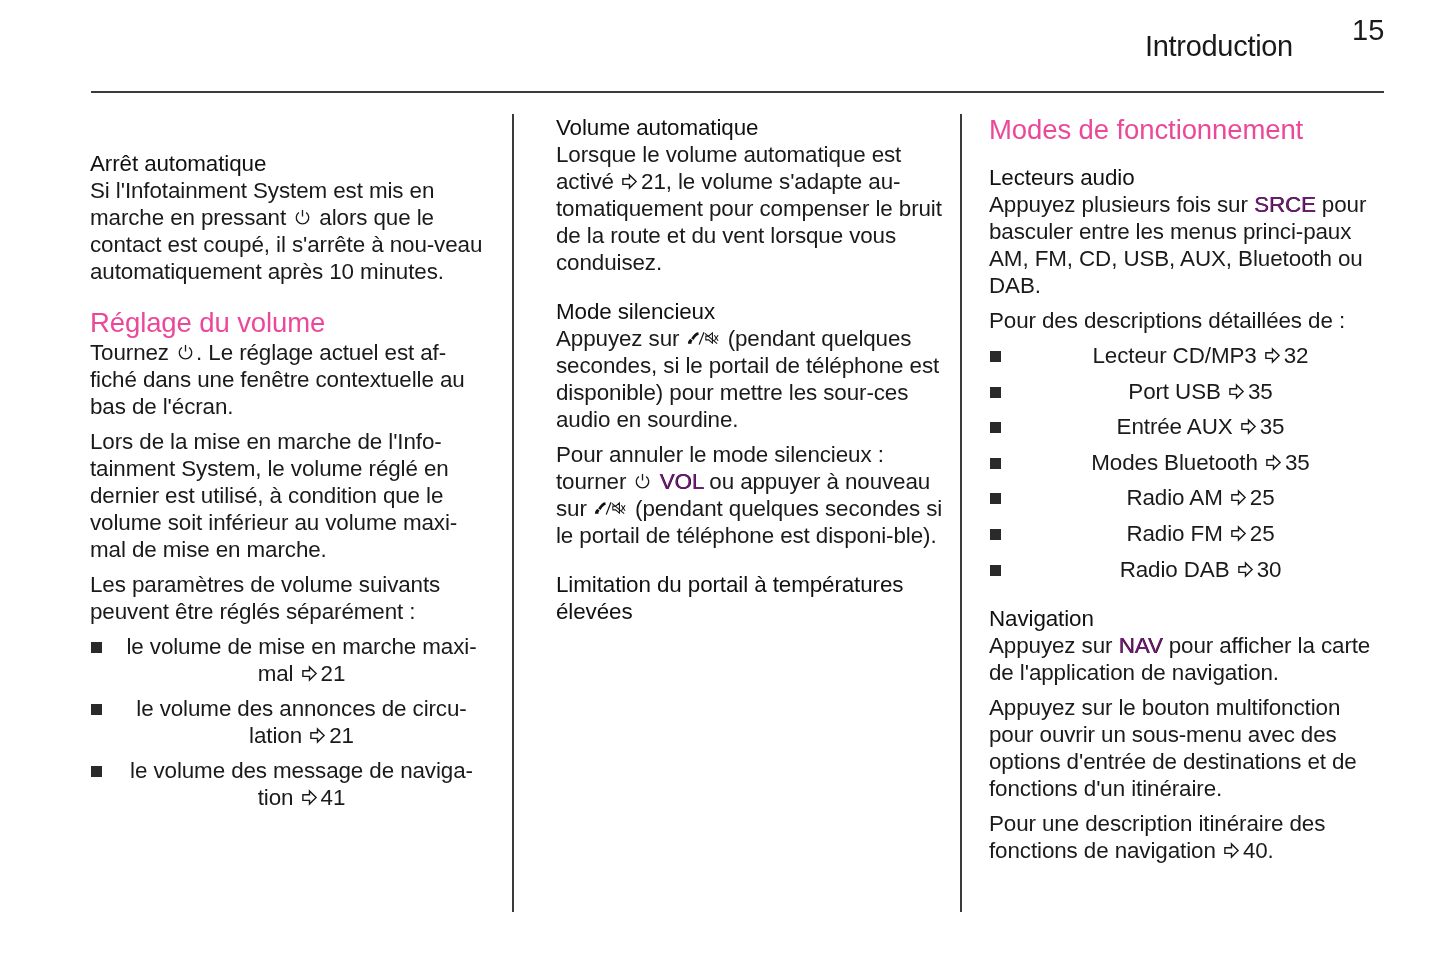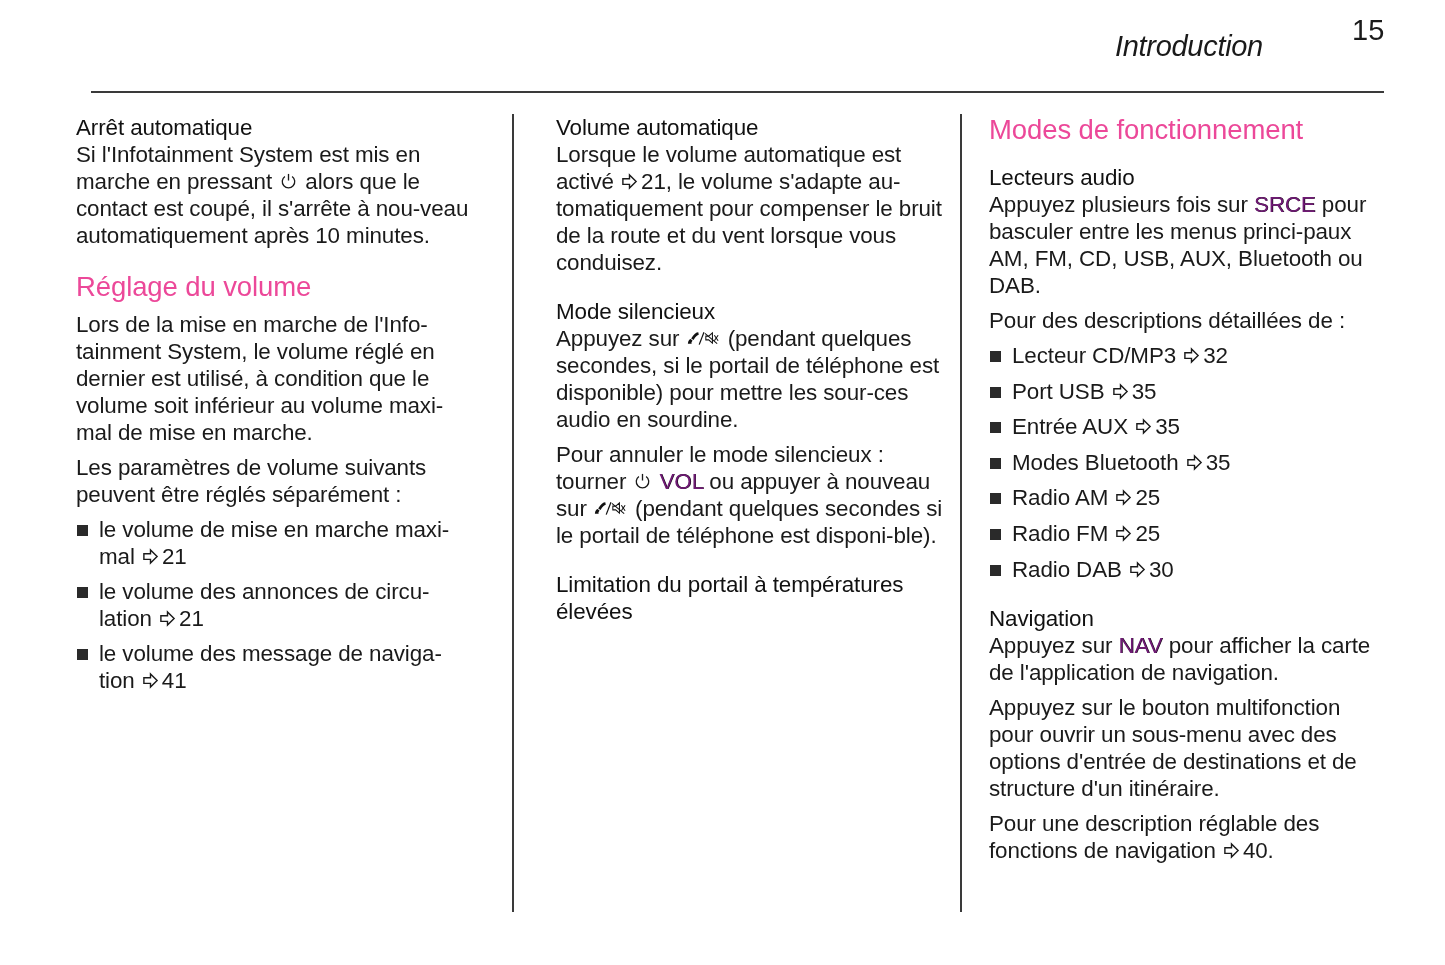--- a/index.html
+++ b/index.html
@@ -1,46 +1,45 @@
 <!DOCTYPE html>
 <html><head>
 <meta charset="utf-8">
 <style>
   html, body { margin: 0; padding: 0; background: #ffffff; }
   body {
     width: 1445px; height: 965px; position: relative; overflow: hidden;
     font-family: "Liberation Sans", sans-serif; color: #1a1a1a;
   }
   .header-title {
-    position: absolute; left: 1115px; top: 28px; font-size: 29px; line-height: 36px;
+    position: absolute; left: 1145px; top: 28px; font-size: 29px; line-height: 36px;
     letter-spacing: -0.3px;
-    font-style: italic;
   }
   .header-page {
     position: absolute; left: 1352px; top: 12px; font-size: 29px; line-height: 36px;
   }
   .header-rule {
     position: absolute; left: 91px; top: 91px; width: 1293px; height: 2px; background: #3a3a3a;
   }
   .divider {
     position: absolute; top: 114px; width: 2px; height: 798px; background: #3a3a3a;
   }
   .col {
     position: absolute; top: 114px; font-size: 22.4px; line-height: 27px; letter-spacing: -0.1px;
   }
-  .col1 { left: 76px; width: 400px; }
+  .col1 { left: 90px; width: 400px; margin-top: 36px; }
   .col2 { left: 556px; width: 400px; }
   .col3 { left: 989px; width: 400px; }
   .h3 { font-size: 22.4px; line-height: 27px; margin: 0; font-weight: normal; color: #111; }
   .h2 { font-size: 27.5px; line-height: 32px; margin: 0; font-weight: normal; color: #ec4899; }
   p { margin: 0; }
   .gap { height: 8px; }
   .gap-lg { height: 22px; }
   .b { font-weight: normal; color: #701a75; text-shadow: 0.4px 0 0 #000; }
-  ul.bul { list-style: none; margin: 0; padding: 0; }
+  ul.bul { list-style: none; margin: 0; padding: 0; text-align: center; }
   ul.bul li { position: relative; padding-left: 23px; margin-bottom: 8px; }
   ul.bul li .sq {
     position: absolute; left: 1px; top: 9px; width: 11px; height: 11px; background: #2a2a2a;
   }
   ul.tight li { margin-bottom: 8.6px; }
   .icon { display: inline-block; vertical-align: baseline; }
   .ref-arrow { width: 17px; height: 17px; margin: 0 3px 0 1px; position: relative; top: 1px; }
   .power { width: 17px; height: 18px; margin: 0 2px; position: relative; top: 1px; }
   .phone-mute { width: 34px; height: 18px; margin: 0 2px 0 0; position: relative; top: 1px; }
 </style>
@@ -82,20 +81,26 @@
       <span>Si l'Infotainment System est mis en marche en pressant</span>
       <svg class="icon power">
           <use href="#sym-power"></use>
         </svg>
       <span>alors que le contact est coupé, il s'arrête à nou-veau automatiquement après 10 minutes.</span>
     </p>
   </section>
   <div class="gap-lg"></div>
   <section>
     <h2 class="h2">Réglage du volume</h2>
+    <p>
+      <span>Tournez</span>
+      <svg class="icon power">
+          <use href="#sym-power"></use>
+        </svg><span>. Le réglage actuel est af-fiché dans une fenêtre contextuelle au bas de l'écran.</span>
+    </p>
     <div class="gap"></div>
     <p>Lors de la mise en marche de l'Info-tainment System, le volume réglé en dernier est utilisé, à condition que le volume soit inférieur au volume maxi-mal de mise en marche.</p>
     <div class="gap"></div>
     <p>Les paramètres de volume suivants peuvent être réglés séparément :</p>
     <div class="gap"></div>
     <ul class="bul">
       <li>
         <span class="sq"></span>
         <span>le volume de mise en marche maxi-mal</span>
         <svg class="icon ref-arrow">
@@ -199,22 +204,22 @@
   </section>
   <div style="height:14px"></div>
   <section>
     <h3 class="h3">Navigation</h3>
     <p>
       <span>Appuyez sur</span>
       <span class="b">NAV</span>
       <span>pour afficher la carte de l'application de navigation.</span>
     </p>
     <div class="gap"></div>
-    <p>Appuyez sur le bouton multifonction pour ouvrir un sous-menu avec des options d'entrée de destinations et de structure d'un itinéraire.</p>
-    <div class="gap"></div>
-    <p>
-      <span>Pour une description réglable des fonctions de navigation</span>
+    <p>Appuyez sur le bouton multifonction pour ouvrir un sous-menu avec des options d'entrée de destinations et de fonctions d'un itinéraire.</p>
+    <div class="gap"></div>
+    <p>
+      <span>Pour une description itinéraire des fonctions de navigation</span>
       <svg class="icon ref-arrow">
           <use href="#sym-arrow"></use>
         </svg><span>40</span><span>.</span>
     </p>
   </section>
 </div>
 
 </body></html>

